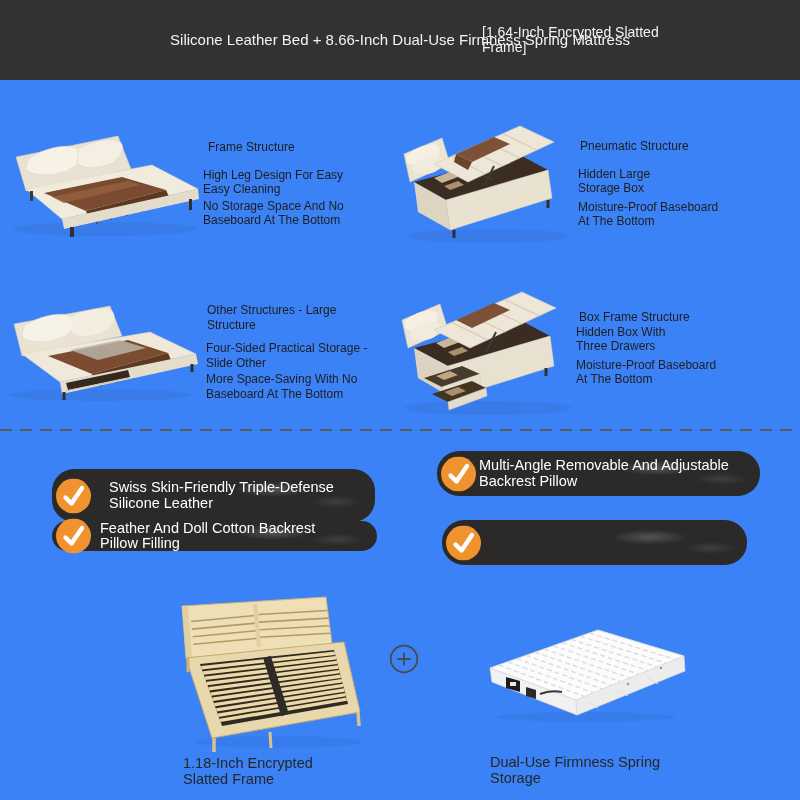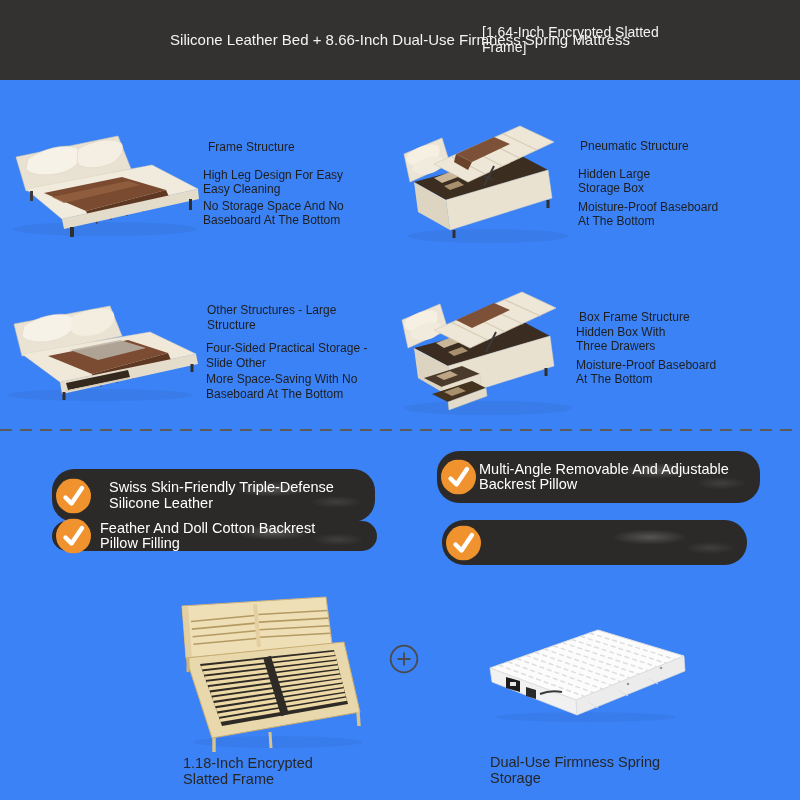--- a/index.html
+++ b/index.html
@@ -213,21 +213,21 @@
     <svg class="chk" viewBox="0 0 35 35">
       <circle cx="17.5" cy="17.5" r="17.5" fill="#f0922d"></circle>
       <path d="M9.5 19 L15.5 25 L26 9.5" stroke="#fff" stroke-width="4.4" fill="none" stroke-linecap="round" stroke-linejoin="round"></path>
     </svg>
     <div class="txt">
       <div>Swiss Skin-Friendly Triple-Defense</div>
       <div>Silicone Leather</div>
     </div>
   </div>
 
-  <div class="badge" style="left:437px;top:451px;width:323px;height:52px;padding-left:42px">
+  <div class="badge" style="left:437px;top:451px;width:323px;height:45px;padding-left:42px">
     <svg class="chk" viewBox="0 0 35 35">
       <circle cx="17.5" cy="17.5" r="17.5" fill="#f0922d"></circle>
       <path d="M9.5 19 L15.5 25 L26 9.5" stroke="#fff" stroke-width="4.4" fill="none" stroke-linecap="round" stroke-linejoin="round"></path>
     </svg>
     <div class="txt">
       <div>Multi-Angle Removable And Adjustable</div>
       <div>Backrest Pillow</div>
     </div>
   </div>
 

